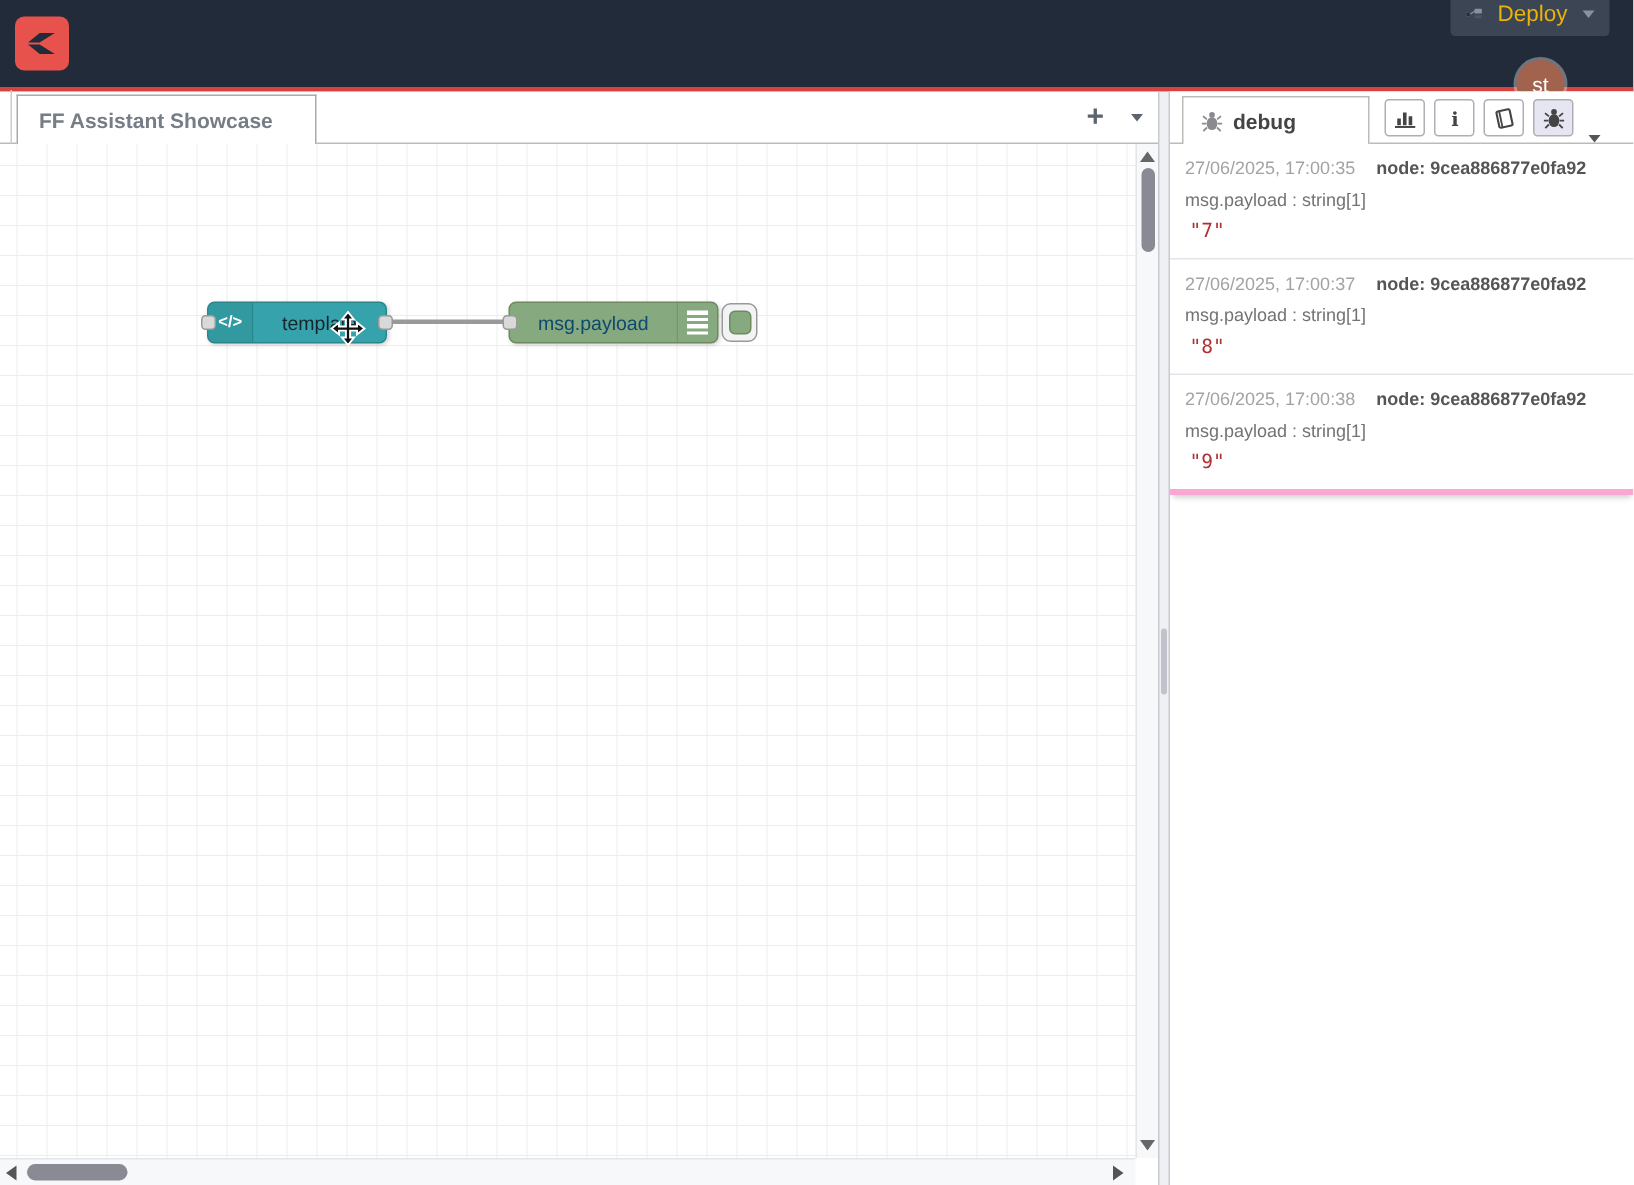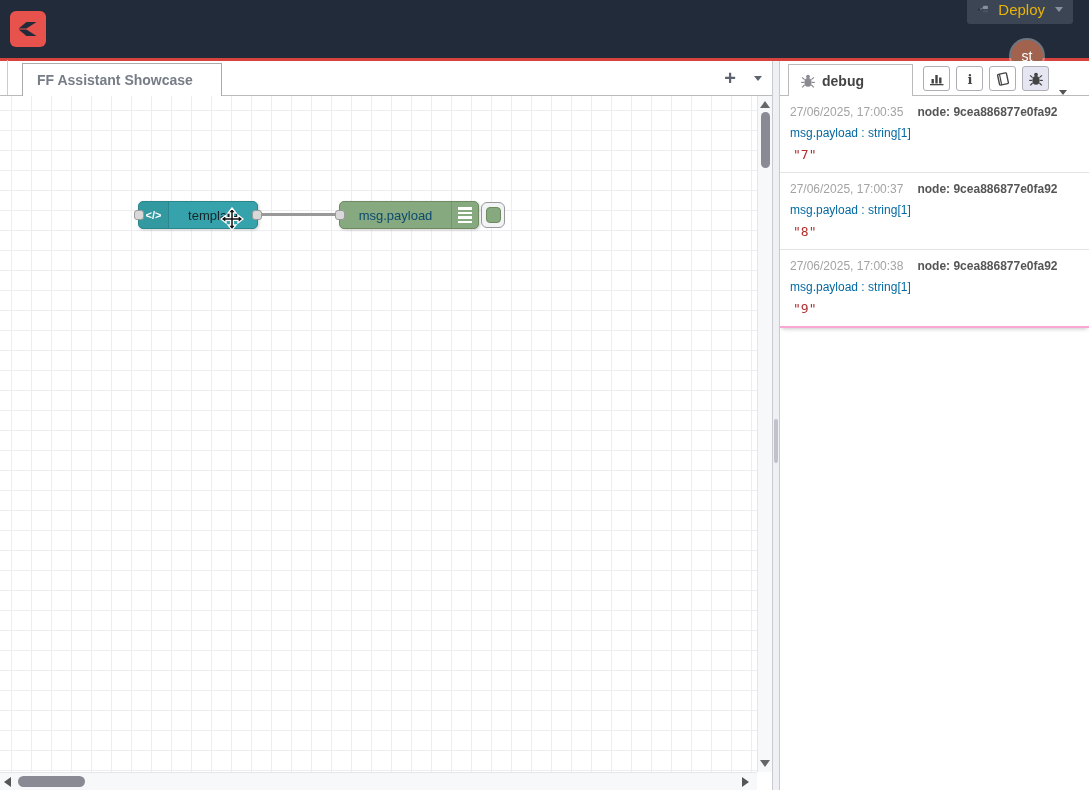--- a/index.html
+++ b/index.html
@@ -40,21 +40,21 @@
   .main { position: absolute; top: 61px; left: 0; width: 1089px; height: 729px; display: flex; }
   .workarea { width: 772px; height: 729px; position: relative; }
   .splitter { width: 8px; height: 729px; background: #eff0f4; border-left: 1px solid #c9c9cf; border-right: 1px solid #c9c9cf; position: relative; }
   .splitter-handle { position: absolute; left: 1px; top: 358px; width: 4px; height: 44px; background: #c2c2cc; border-radius: 2px; }
   .sidebar { width: 309px; height: 729px; background: #fff; display: flex; flex-direction: column; }
 
   
   .tabbar { height: 35px; background: #fff; border-bottom: 1px solid #bbb; display: flex; align-items: flex-end; position: relative; }
   .tabbar-spacer { width: 8px; height: 35px; border-right: 1px solid #ccc; }
   .ws-tab {
-    height: 33px; width: 200px; margin-left: 14px; margin-bottom: -1px;
+    height: 33px; width: 200px; margin-left: 3px; margin-bottom: -1px;
     background: #fff; border: 1px solid #aaa; border-bottom: none;
     display: flex; align-items: center; padding-left: 14px;
     color: #767d87; font-weight: bold; font-size: 14px; cursor: pointer;
   }
   .tabbar-actions { position: absolute; right: 10px; top: 0; height: 34px; display: flex; align-items: center; gap: 18px; }
   .add-tab { color: #5d6470; font-size: 20px; font-weight: bold; line-height: 1; cursor: pointer; }
   .tab-caret { color: #5d6470; cursor: pointer; }
 
   
   .canvas {
@@ -132,27 +132,27 @@
     height: 39px; background: #f9f9fb; border-bottom: 1px solid #ddd;
     display: flex; align-items: center; justify-content: flex-end; gap: 10px; padding-right: 14px;
   }
   .tool-btn {
     height: 26px; background: #fff; border: 1px solid #c3c3c9; border-radius: 3px;
     display: flex; align-items: center; gap: 6px; padding: 0 8px;
     font-size: 13px; color: #555; cursor: pointer;
   }
   .tool-btn .caret { color: #777; }
 
-  .msg-list { border-bottom: 2px solid #f9a8d4; box-shadow: 0 3px 4px -2px rgba(0,0,0,0.22); }
+  .msg-list { border-bottom: 4px solid #f9a8d4; box-shadow: 0 3px 4px -2px rgba(0,0,0,0.22); }
   .msg { padding: 9px 10px 10px 10px; border-bottom: 1px solid #e4e4e8; }
   .msg:last-child { border-bottom: none; }
   .msg-meta { display: flex; gap: 14px; font-size: 12px; margin-bottom: 7px; }
   .msg-date { color: #a3a3a3; }
   .msg-node { color: #555; font-weight: 600; }
-  .msg-prop { font-size: 12px; color: #0369a1; margin-bottom: 7px; }
+  .msg-prop { font-size: 12px; color: #737373; margin-bottom: 7px; }
   .msg-value { font-family: "DejaVu Sans Mono", monospace; font-size: 13px; color: #b02f2f; padding-left: 3px; }
 </style>
 </head>
 <body>
 
 <div id="app">
 
   <div class="header">
     <div class="logo">
       <svg width="28" height="28" viewBox="0 0 36 36">

